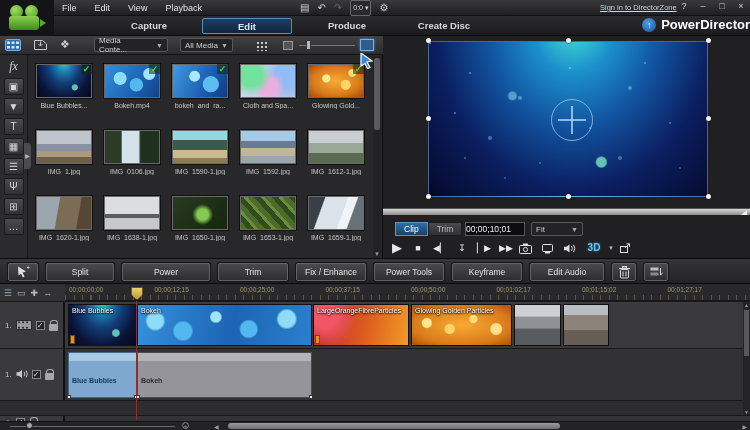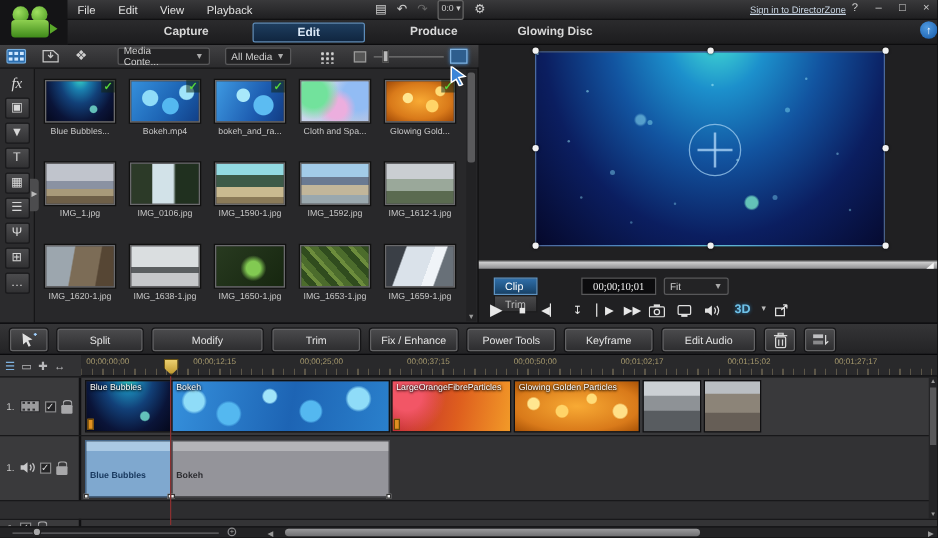--- a/index.html
+++ b/index.html
@@ -95,26 +95,26 @@
       110px 120px 0 0 rgba(140,215,240,.4), 190px 115px 0 1px rgba(120,205,235,.45),
       250px 125px 0 0 rgba(140,220,240,.4), 25px 70px 0 0 rgba(150,225,240,.5),
       160px 85px 0 0 rgba(170,235,250,.55), 215px 20px 0 0 rgba(150,225,245,.5),
       75px 135px 0 0 rgba(130,210,235,.4), 35px 115px 0 0 rgba(140,215,235,.45); }
   .crosshair { position:absolute; left:122px; top:57px; width:42px; height:42px; border:1.5px solid rgba(160,205,240,.75); border-radius:50%; }
   .crosshair::before { content:""; position:absolute; left:50%; top:6px; bottom:6px; width:2px; margin-left:-1px; background:rgba(170,210,245,.8); }
   .crosshair::after  { content:""; position:absolute; top:50%; left:6px; right:6px; height:2px; margin-top:-1px; background:rgba(170,210,245,.8); }
   .handle { position:absolute; width:5px; height:5px; border-radius:50%; background:#f2f2f2; box-shadow:0 0 2px #000; z-index:3; }
   .seekbar { position:absolute; left:0; top:172px; width:367px; height:7px; background:linear-gradient(#d6d6d6,#8e8e90); border-top:1px solid #555; }
   .seekbar .notch { position:absolute; right:3px; top:1px; width:0; height:0; border-bottom:5px solid #f5f5f5; border-left:6px solid transparent; }
-  .clip-movie { position:absolute; left:12px; top:186px; display:flex;flex-direction:column; }
+  .clip-movie { position:absolute; left:12px; top:186px; display:flex; }
   .cm-btn { height:14px; line-height:13px; padding:0 8px; font-size:8.5px; color:#bbb;
     background:linear-gradient(#4a4a4c,#303032); border:1px solid #1c1c1e; }
   .cm-btn.active { background:linear-gradient(#2f6ea8,#174268); color:#fff; border-color:#5e94c4; }
   .timecode { position:absolute; left:82px; top:186px; width:60px; height:14px; background:#0c0c0e; border:1px solid #58585a;
-    color:#f0f0f0; font-family:Liberation Serif, serif; font-size:8.5px; text-align:center; line-height:13px; }
+    color:#f0f0f0; font-family:Liberation Sans, sans-serif; font-size:8.5px; text-align:left; line-height:13px; }
   .fitdd { position:absolute; left:148px; top:186px; width:52px; }
   .transport { position:absolute; left:6px; top:204px; height:16px; display:flex; align-items:center; }
   .tr-btn { min-width:18px; margin-right:4px; color:#e8e8e8; font-size:9px; text-align:center; line-height:16px; white-space:nowrap; }
   .tr-btn.play { font-size:13px; min-width:16px; }
   .tr-btn.threed { color:#6fc2e8; font-weight:bold; font-size:10px; text-shadow:0 0 3px #2a7ab0; }
   .tr-btn.caret { font-size:7px; color:#bbb; min-width:8px; }
 
   
   .fnbar { position:absolute; left:0; top:258px; width:750px; height:26px;
     background:linear-gradient(#353537,#232325); border-top:1px solid #0a0a0c; border-bottom:1px solid #0a0a0c; }
@@ -204,24 +204,25 @@
       <div class="reel r2"></div>
       <div class="body"></div>
       <div class="lens"></div>
   </div>
 
   <div class="tabbar">
     <div id="tabs">
         <div class="tab t0">Capture</div>
         <div class="tab t1 active">Edit</div>
         <div class="tab t2">Produce</div>
-        <div class="tab t3">Glowing Disc</div>
+        <div class="tab t3">Create Disc</div>
       </div>
     <div class="brand">
       <span class="brand-icon">↑</span>
+      <span class="brand-name">PowerDirector</span>
     </div>
   </div>
 
   <div class="library">
     <div class="lib-header">
       <span class="hicon" style="left:5px;">
         <svg width="16" height="12" viewBox="0 0 16 12">
             <rect x="0.5" y="0.5" width="15" height="11" rx="1.5" fill="#2d6fb0" stroke="#76aede"></rect>
             <rect x="2" y="2.5" width="3" height="2.5" fill="#cfe8ff"></rect>
             <rect x="2" y="7" width="3" height="2.5" fill="#cfe8ff"></rect>
@@ -411,21 +412,21 @@
 
   <div class="fnbar">
     <div class="fn-icon" style="left:8px;">
       <svg width="14" height="12" viewBox="0 0 14 12" style="margin:2px auto;">
           <polygon points="2,0.5 10,5.5 6.6,6.4 8.6,10.6 6.9,11.4 5,7.4 2.5,9.6" fill="#e0e0e0"></polygon>
           <path d="M11 1.5 h2.5 M12.2 0.3 v2.5" stroke="#9fd0ff" stroke-width="1"></path>
         </svg>
     </div>
     <div id="fnbuttons">
         <div class="fn-btn" style="left: 46px; width: 68px;">Split</div>
-        <div class="fn-btn" style="left: 122px; width: 88px;">Modify</div>
+        <div class="fn-btn" style="left: 122px; width: 88px;">Power</div>
         <div class="fn-btn" style="left: 218px; width: 70px;">Trim</div>
         <div class="fn-btn" style="left: 296px; width: 70px;">Fix / Enhance</div>
         <div class="fn-btn" style="left: 374px; width: 70px;">Power Tools</div>
         <div class="fn-btn" style="left: 452px; width: 70px;">Keyframe</div>
         <div class="fn-btn" style="left: 530px; width: 74px;">Edit Audio</div>
       </div>
     <div class="fn-icon" style="left:612px; width:24px;">
       <svg width="11" height="13" viewBox="0 0 11 13" style="margin:2px auto;">
           <rect x="1.5" y="3.5" width="8" height="8.5" rx="1" fill="none" stroke="#d8d8d8"></rect>
           <line x1="0" y1="2.5" x2="11" y2="2.5" stroke="#d8d8d8"></line>

